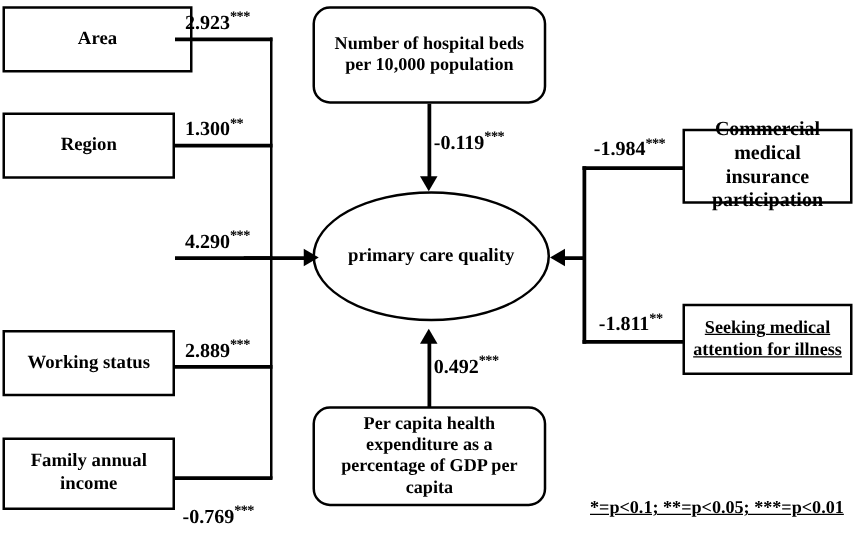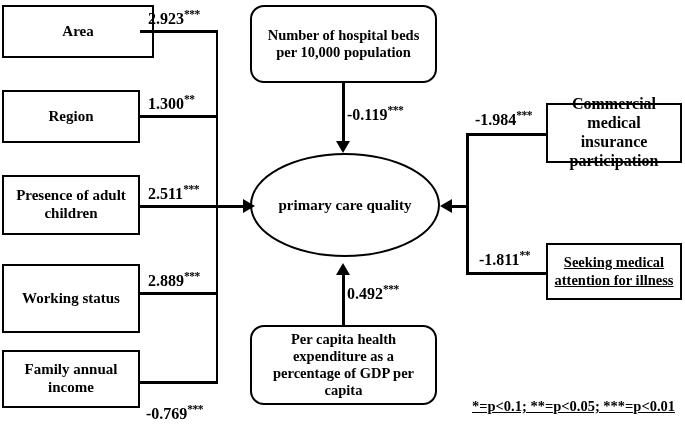--- a/index.html
+++ b/index.html
@@ -44,25 +44,22 @@
 <div id="diagram">
 
   <div class="node rect" style="left:2px;top:5px;width:152px;height:53px;font-size:15px;">
     <span>Area</span>
   </div>
 
   <div class="node rect" style="left:2px;top:90px;width:138px;height:53px;font-size:15px;">
     <span>Region</span>
   </div>
 
-  <div class="node rect" style="left:2px;top:175px;width:138px;height:60px;font-size:15px;">
-    <span>Presence of adult children</span>
-  </div>
 
-  <div class="node rect" style="left:2px;top:264px;width:138px;height:69px;font-size:15px;">
+  <div class="node rect" style="left:2px;top:264px;width:138px;height:53px;font-size:15px;">
     <span>Working status</span>
   </div>
 
   <div class="node rect" style="left:2px;top:350px;width:138px;height:58px;font-size:15px;">
     <span>Family annual income</span>
   </div>
 
   <div class="node round" style="left:250px;top:5px;width:187px;height:78px;font-size:14.5px;font-family:Liberation Serif, serif;">
     <span>Number of hospital beds per 10,000 population</span>
   </div>
@@ -108,21 +105,21 @@
 
   <div class="coef" style="left:148px;top:8px;font-size:16px;">
     <span>2.923</span><sup>***</sup>
   </div>
 
   <div class="coef" style="left:148px;top:93px;font-size:16px;">
     <span>1.300</span><sup>**</sup>
   </div>
 
   <div class="coef" style="left:148px;top:183px;font-size:16px;">
-    <span>2.511</span><sup>***</sup>
+    <span>4.290</span><sup>***</sup>
   </div>
 
   <div class="coef" style="left:148px;top:270px;font-size:16px;">
     <span>2.889</span><sup>***</sup>
   </div>
 
   <div class="coef" style="left:146px;top:359px;font-size:16px;margin-top:44px;">
     <span>-0.769</span><sup>***</sup>
   </div>
 

